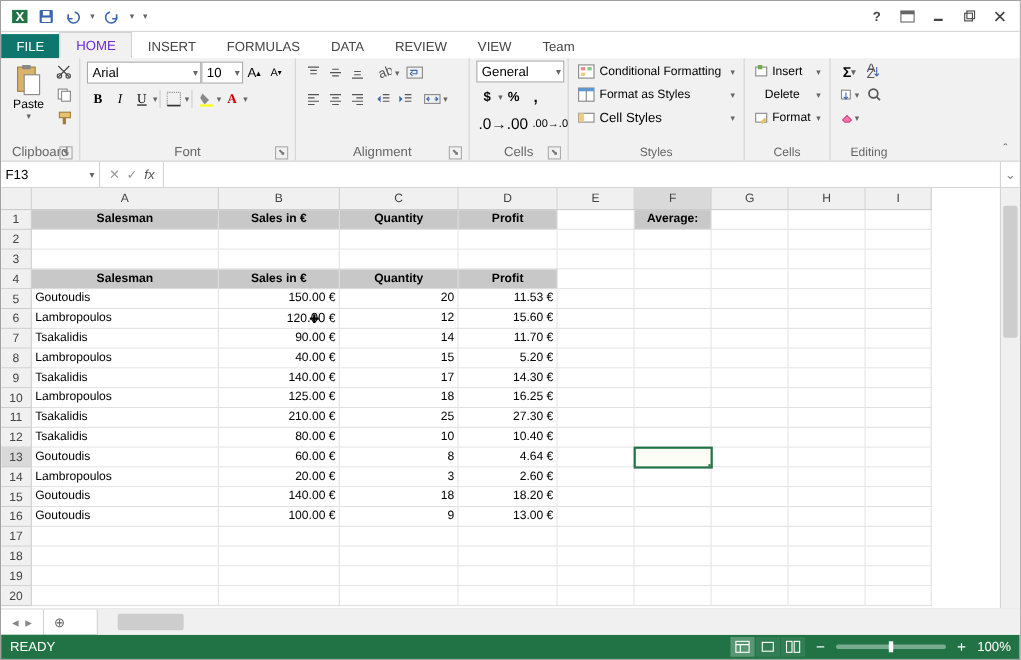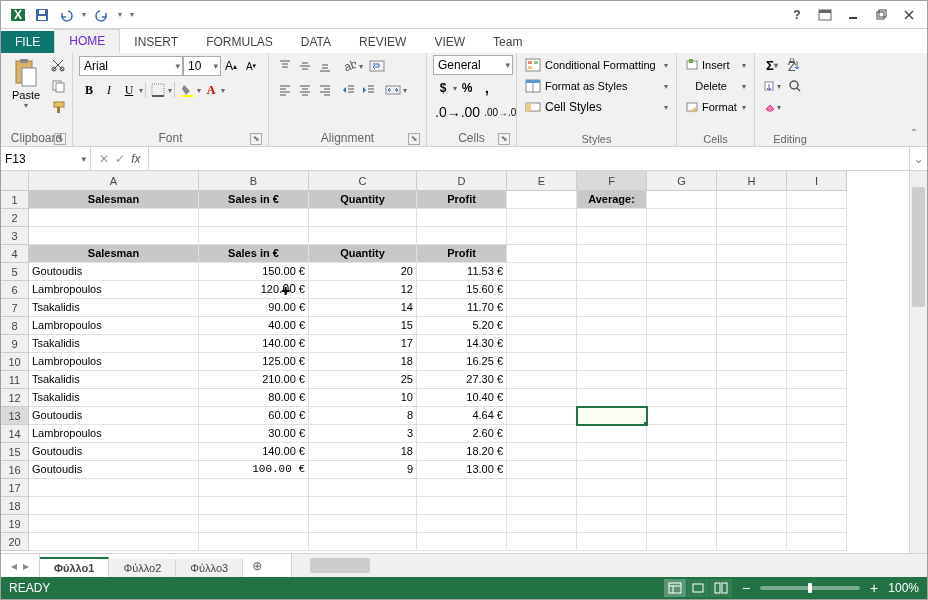--- a/index.html
+++ b/index.html
@@ -630,21 +630,21 @@
         <div class="cell r" style="width: 108px;">8</div>
         <div class="cell r" style="width: 90px;">4.64 €</div>
         <div class="cell" style="width: 70px;"></div>
         <div class="cell sel" style="width: 70px;"></div>
         <div class="cell" style="width: 70px;"></div>
         <div class="cell" style="width: 70px;"></div>
         <div class="cell" style="width: 60px;"></div>
       </div>
       <div class="row">
         <div class="cell" style="width: 170px;">Lambropoulos</div>
-        <div class="cell r" style="width: 110px;">30.00 €</div>
+        <div class="cell r" style="width: 110px;">20.00 €</div>
         <div class="cell r" style="width: 108px;">3</div>
         <div class="cell r" style="width: 90px;">2.60 €</div>
         <div class="cell" style="width: 70px;"></div>
         <div class="cell" style="width: 70px;"></div>
         <div class="cell" style="width: 70px;"></div>
         <div class="cell" style="width: 70px;"></div>
         <div class="cell" style="width: 60px;"></div>
       </div>
       <div class="row">
         <div class="cell" style="width: 170px;">Goutoudis</div>
@@ -652,21 +652,21 @@
         <div class="cell r" style="width: 108px;">18</div>
         <div class="cell r" style="width: 90px;">18.20 €</div>
         <div class="cell" style="width: 70px;"></div>
         <div class="cell" style="width: 70px;"></div>
         <div class="cell" style="width: 70px;"></div>
         <div class="cell" style="width: 70px;"></div>
         <div class="cell" style="width: 60px;"></div>
       </div>
       <div class="row">
         <div class="cell" style="width: 170px;">Goutoudis</div>
-        <div class="cell r" style="width: 110px; font-family: Liberation Mono, monospace;">100.00 €</div>
+        <div class="cell r" style="width: 110px;">100.00 €</div>
         <div class="cell r" style="width: 108px;">9</div>
         <div class="cell r" style="width: 90px;">13.00 €</div>
         <div class="cell" style="width: 70px;"></div>
         <div class="cell" style="width: 70px;"></div>
         <div class="cell" style="width: 70px;"></div>
         <div class="cell" style="width: 70px;"></div>
         <div class="cell" style="width: 60px;"></div>
       </div>
       <div class="row">
         <div class="cell" style="width: 170px;"></div>
@@ -715,25 +715,20 @@
     </div>
   <div class="vsb">
       <div class="vsb-thumb"></div>
     </div>
 </div>
 
 <div class="sheet-bar">
   <div class="sheet-nav">
       <span>◂</span>
       <span>▸</span>
-    </div>
-  <div class="sheet-tabs" id="sheets">
-      <div class="sheet-tab active">Φύλλο1</div>
-      <div class="sheet-tab">Φύλλο2</div>
-      <div class="sheet-tab">Φύλλο3</div>
     </div>
   <div class="sheet-add">⊕</div>
   <div class="hsb">
       <div class="hsb-thumb"></div>
     </div>
 </div>
 
 <div class="status">
   <span>READY</span>
   <div class="status-right">

